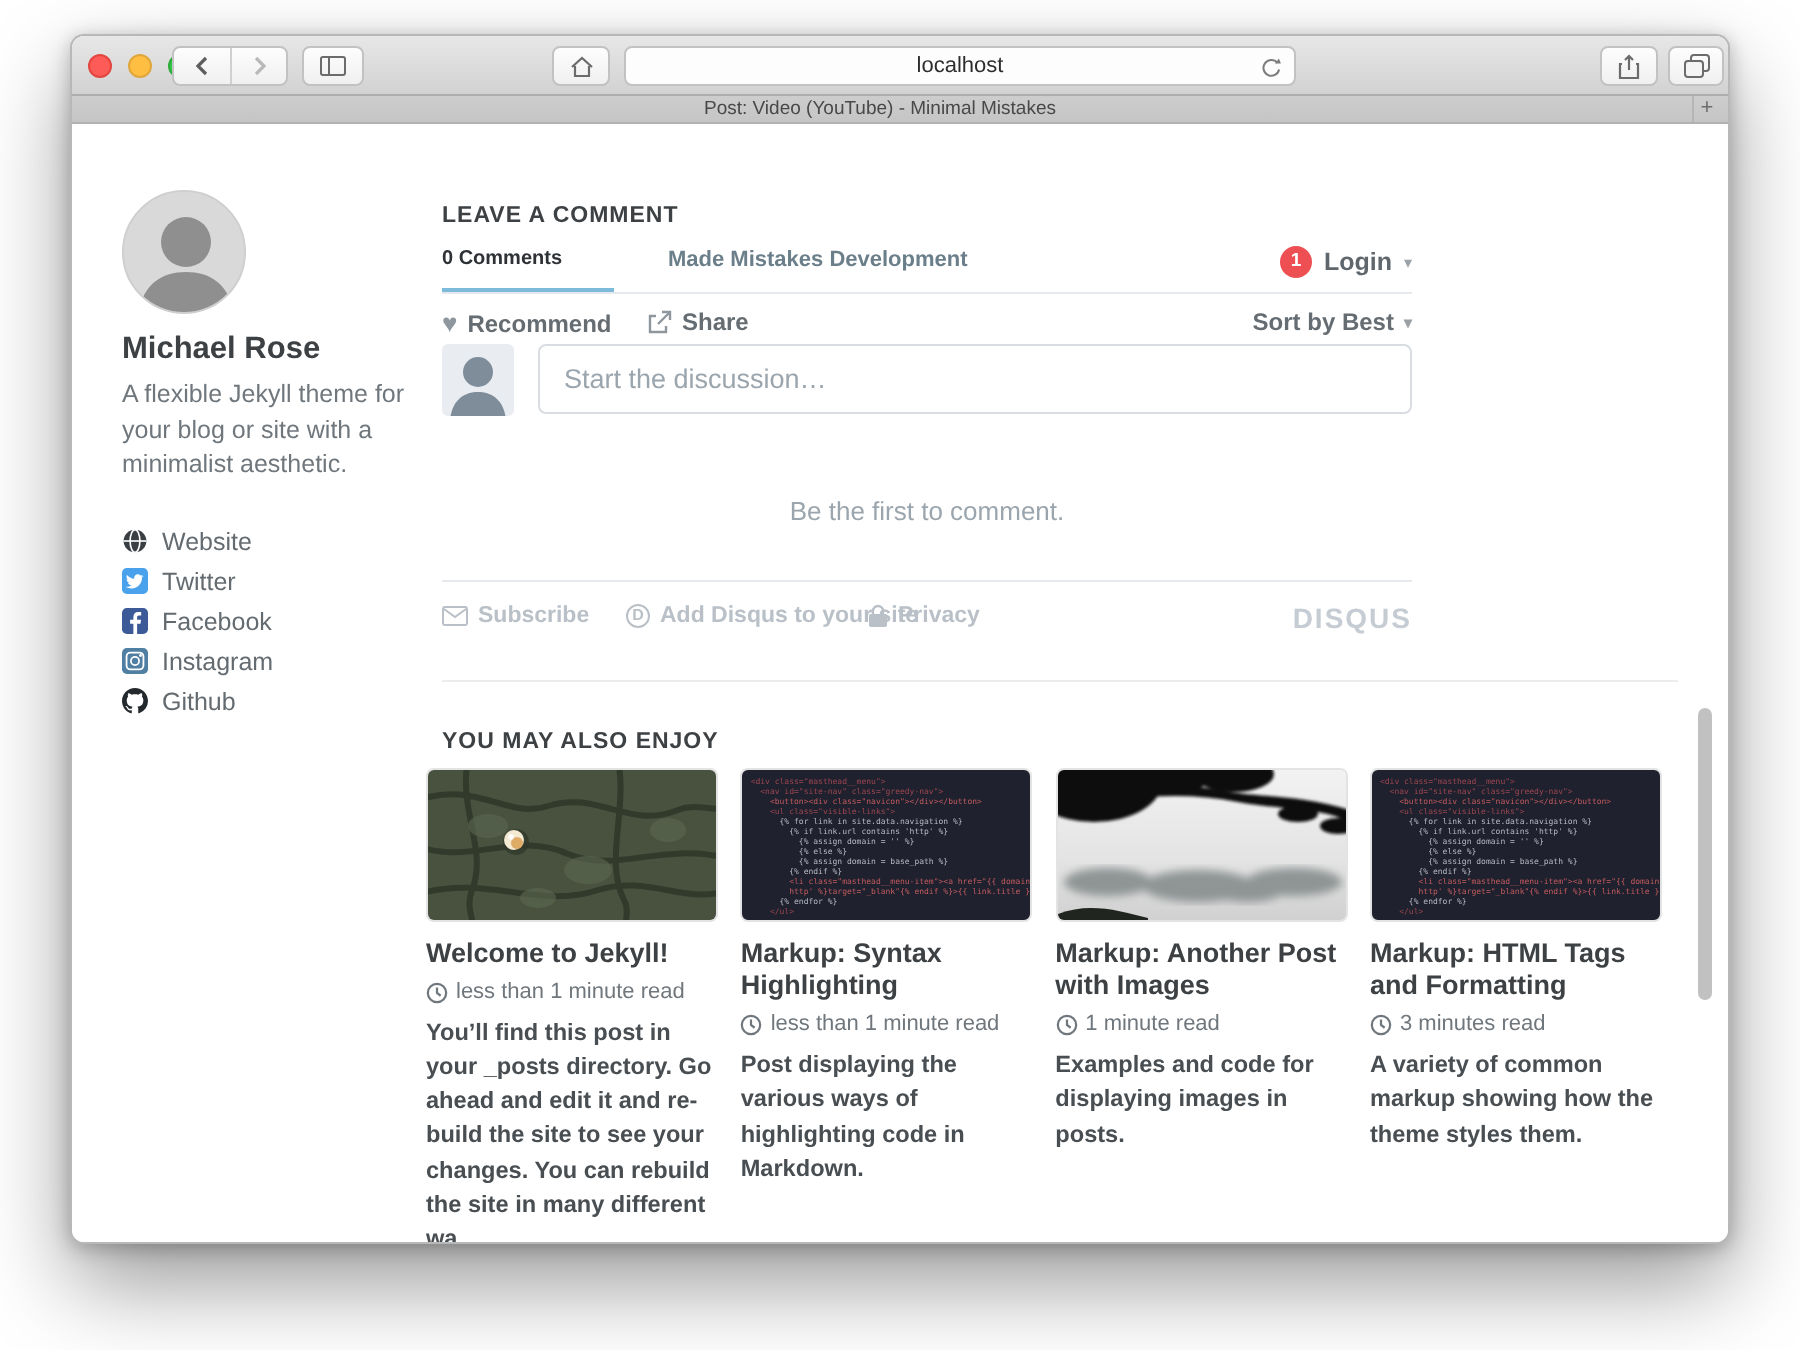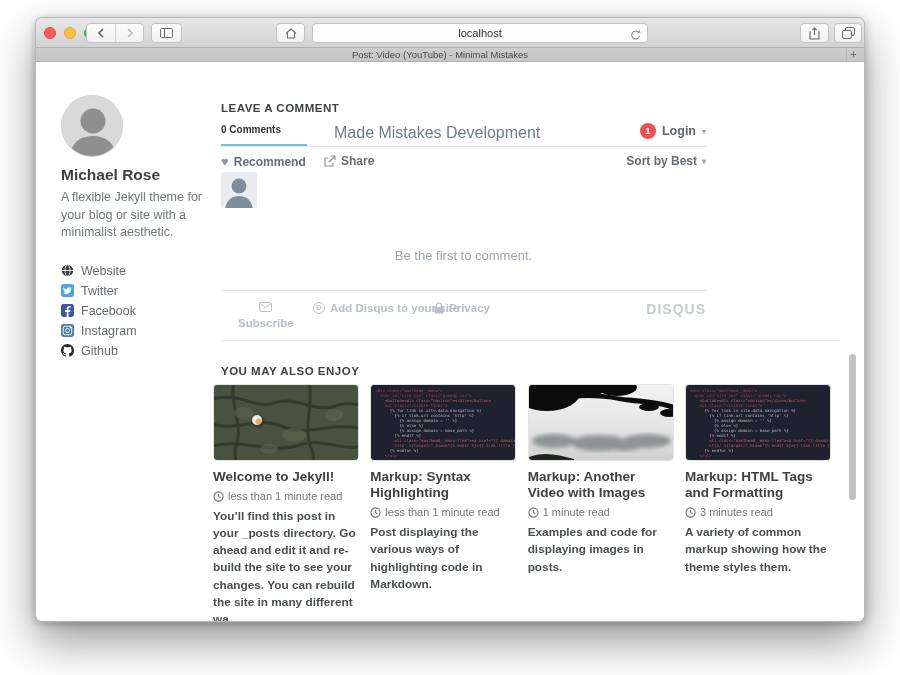--- a/index.html
+++ b/index.html
@@ -57,21 +57,21 @@
 
   
   .leave-heading, .enjoy-heading { position:absolute; left:185px; font-size:11.5px; font-weight:700;
     letter-spacing:.5px; color:#3d4144; }
   .leave-heading { top:40px; }
   .enjoy-heading { top:303px; }
 
   .dz-tabs { position:absolute; left:185px; top:60px; width:485px; height:24px; }
   .dz-count { position:absolute; left:0; top:2px; font-size:10px; font-weight:700; color:#2e3135; }
   .dz-count-underline { position:absolute; left:0; top:22px; width:86px; height:2px; background:#7cbbd9; }
-  .dz-community { position:absolute; left:113px; top:2px; font-size:16px; font-weight:400; color:#6b7f8a; }
+  .dz-community { position:absolute; left:113px; top:2px; font-size:11px; font-weight:700; color:#6b7f8a; }
   .dz-login { position:absolute; right:0; top:1px; display:flex; align-items:center; gap:6px; }
   .dz-badge { width:16px; height:16px; border-radius:50%; background:#ee4f52; color:#fff; font-size:9.5px;
     font-weight:700; text-align:center; line-height:16px; }
   .dz-login-label { font-size:12.5px; font-weight:700; color:#5f676d; }
   .caret { font-size:8px; color:#9aa1a7; }
   .dz-divider { position:absolute; left:185px; width:485px; height:1px; background:#e5e8ec; }
   .d1 { top:84px; } .d2 { top:228px; }
   .dz-actions { position:absolute; left:185px; top:92px; width:485px; height:14px; font-size:12px; }
   .act { position:absolute; top:0; display:flex; align-items:center; gap:5px; color:#656d73; font-weight:700; cursor:pointer; }
   .act-recommend { left:0; } .act-share { left:103px; }
@@ -82,21 +82,21 @@
   .dz-avatar { position:absolute; left:185px; top:110px; width:36px; height:36px; border-radius:3px;
     background:#e9edf1; overflow:hidden; }
   .dz-input { position:absolute; left:233px; top:110px; width:437px; height:35px; border:1px solid #d9dde2;
     border-radius:4px; padding:0 12px; font-size:13.5px; color:#2e3135; font-family:"Liberation Sans",sans-serif; }
   .dz-input::placeholder { color:#9aa5ad; opacity:1; }
   .dz-empty { position:absolute; left:185px; top:186px; width:485px; text-align:center; font-size:13px; color:#9aa5ad; }
 
   .dz-footer { position:absolute; left:185px; top:239px; width:485px; height:18px; }
   .dzf { position:absolute; top:1px; display:flex; align-items:center; gap:5px; font-size:11.5px;
     font-weight:700; color:#b9c0c7; cursor:pointer; }
-  .dzf-sub { left:17px;flex-direction:column; } .dzf-add { left:92px; } .dzf-priv { left:213px; }
+  .dzf-sub { left:0; } .dzf-add { left:92px; } .dzf-priv { left:213px; }
   .dz-brand { position:absolute; right:0; top:0; font-size:14px; font-weight:800; letter-spacing:1px; color:#c5ccd3; }
   .dz-dicon { width:12px; height:12px; border:1.5px solid #b9c0c7; border-radius:50%; font-size:8px;
     font-weight:800; text-align:center; line-height:9px; color:#b9c0c7; }
 
   .big-divider { position:absolute; left:185px; top:278px; width:618px; height:1px; background:#ececec; }
 
   
   .cards { position:absolute; left:177px; top:322px; width:618px; display:flex; justify-content:space-between; }
   .card { width:146px; cursor:pointer; }
   .thumb { width:146px; height:77px; border-radius:4px; overflow:hidden; border:1px solid #e3e3e3; position:relative; }
@@ -257,20 +257,21 @@
           <span class="caret">▾</span>
         </span>
       </div>
 
       <div class="dz-avatar">
         <svg width="36" height="36" viewBox="0 0 36 36">
           <circle cx="18" cy="14" r="7.5" fill="#7f8d9b"></circle>
           <path d="M4 38 C5 28 11 24 18 24 C25 24 31 28 32 38 Z" fill="#7f8d9b"></path>
         </svg>
       </div>
+      <input class="dz-input" type="text" placeholder="Start the discussion…" style="">
 
       <div class="dz-empty">Be the first to comment.</div>
       <div class="dz-divider d2"></div>
 
       <div class="dz-footer">
         <span class="dzf dzf-sub">
           <svg width="13" height="10" viewBox="0 0 13 10">
               <rect x="0.5" y="0.5" width="12" height="9" rx="1" fill="none" stroke="#b9c0c7"></rect>
               <polyline points="1,1.5 6.5,5.5 12,1.5" fill="none" stroke="#b9c0c7"></polyline>
             </svg>
@@ -384,21 +385,21 @@
                 <ellipse cx="18" cy="6" rx="34" ry="20"></ellipse>
                 <ellipse cx="52" cy="-2" rx="30" ry="14"></ellipse>
                 <ellipse cx="88" cy="2" rx="20" ry="9"></ellipse>
                 <path d="M0 20 C30 14 60 10 90 16 C110 20 130 18 146 26 L146 20 C120 12 100 14 80 10 C50 4 20 8 0 12 Z"></path>
                 <ellipse cx="120" cy="22" rx="10" ry="4"></ellipse>
                 <ellipse cx="140" cy="28" rx="9" ry="4"></ellipse>
               </g>
               <path d="M0 72 C15 66 30 70 45 74 L45 77 L0 77 Z" fill="#20261f"></path>
             </svg>
           </div>
-          <div class="card-title">Markup: Another Video with Images</div>
+          <div class="card-title">Markup: Another Post with Images</div>
           <div class="card-meta">
             <svg width="11" height="11" viewBox="0 0 12 12">
                 <circle cx="6" cy="6" r="5" fill="none" stroke="#6f777d" stroke-width="1.2"></circle>
                 <polyline points="6,3 6,6 8,7.5" fill="none" stroke="#6f777d" stroke-width="1.2"></polyline>
               </svg>
             <span>1 minute read</span>
           </div>
           <div class="card-excerpt">Examples and code for displaying images in posts.</div>
         </div>
 

